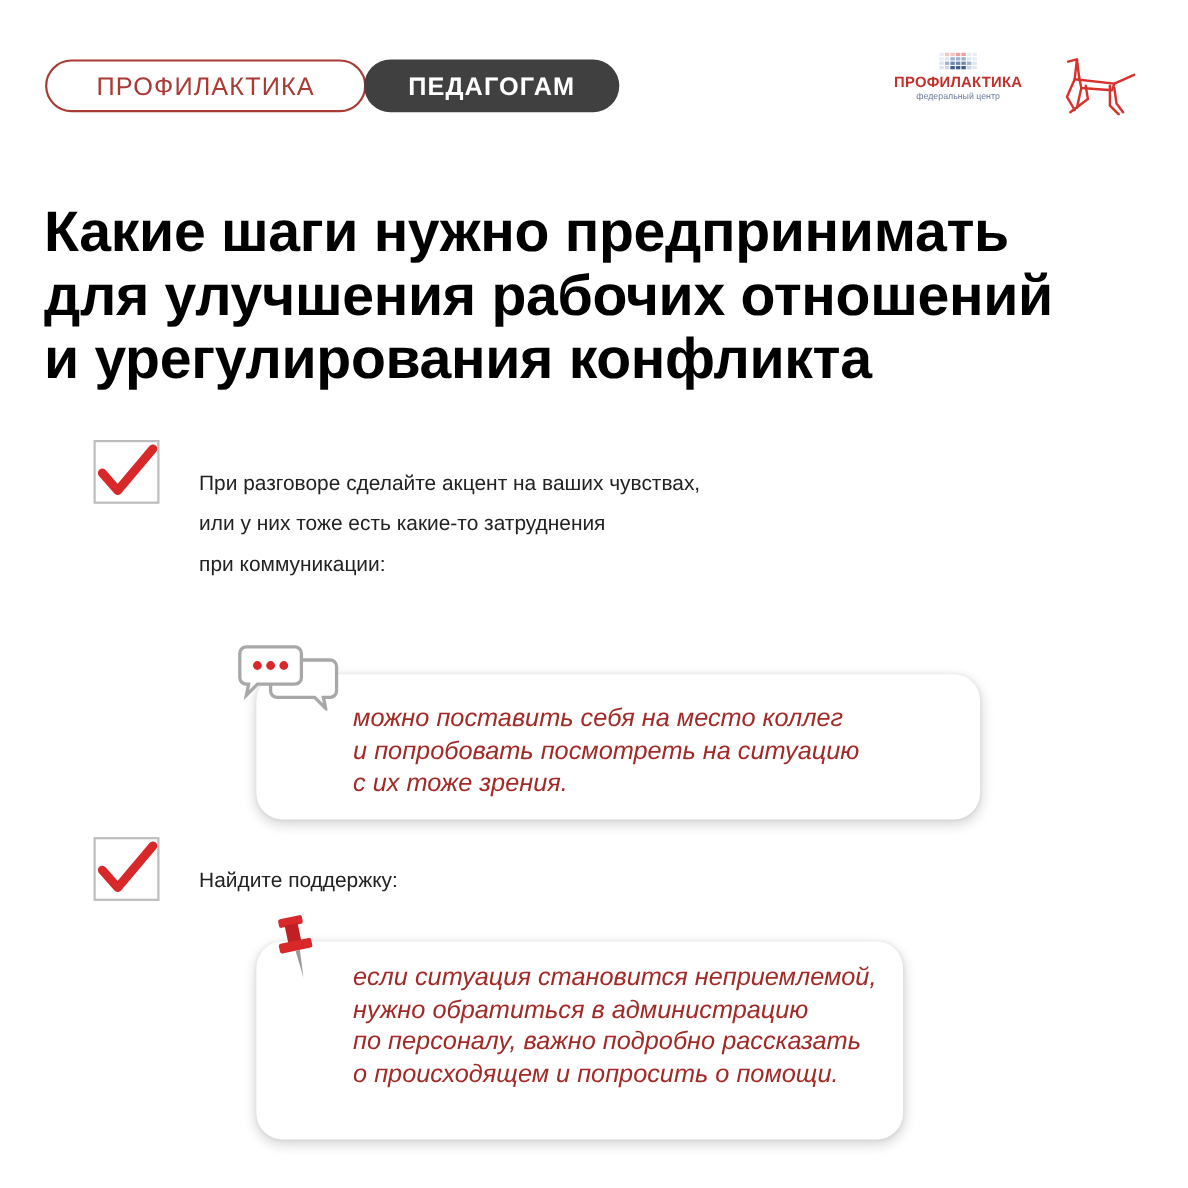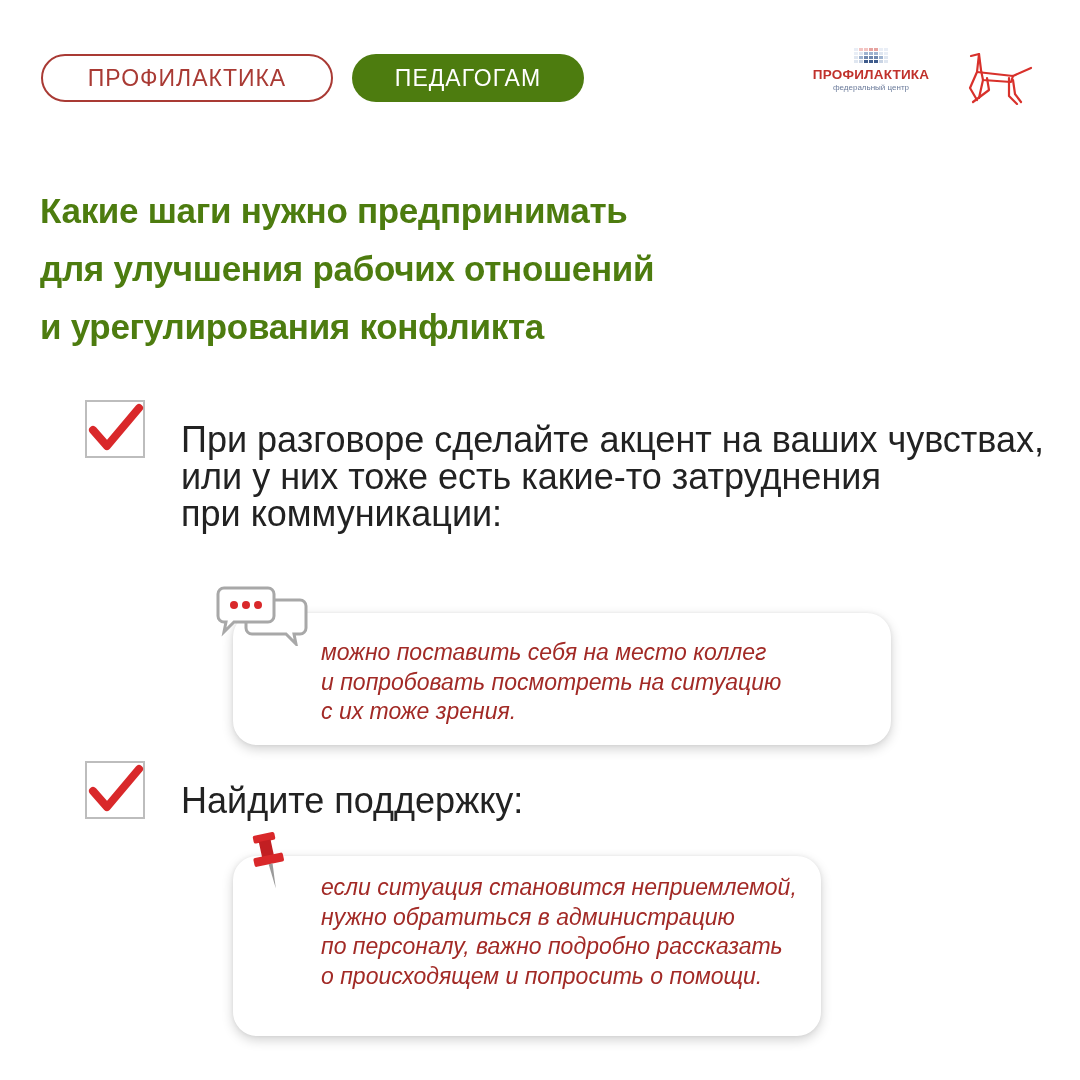--- a/index.html
+++ b/index.html
@@ -5,41 +5,41 @@
   * { box-sizing: border-box; margin: 0; padding: 0; }
   html, body { width: 1080px; height: 1080px; background: #ffffff; overflow: hidden; }
   body { position: relative; font-family: "Liberation Sans", "DejaVu Sans", sans-serif; color: #111; }
 
   .tag {
     position: absolute; height: 48px; border-radius: 24px;
     display: flex; align-items: center; justify-content: center;
     font-size: 23px; letter-spacing: 1px;
   }
   .tag-outline { left: 41px; top: 54px; width: 292px; border: 2px solid #a93a34; color: #a93a34; background: #fff; }
-  .tag-filled { left: 352px; top: 54px; width: 232px; background: #4d7c0f; color: #fff; }
+  .tag-filled { left: 331px; top: 54px; width: 232px; background: #404040; color: #fff; font-weight: bold; }
 
   .logo { position: absolute; left: 806px; top: 48px; width: 130px; height: 60px; text-align: center; }
   .logo-grid { display: grid; grid-template-columns: repeat(7, 4px); gap: 1px; justify-content: center; margin: 0 auto 4px; }
   .logo-grid span { width: 4px; height: 3px; display: block; }
   .logo-title { font-weight: bold; font-size: 13.5px; color: #c0312b; letter-spacing: 0.2px; }
   .logo-sub { font-size: 8px; color: #6a7a9a; margin-top: 1px; }
 
   .horse { position: absolute; left: 965px; top: 50px; width: 70px; height: 55px; }
 
   .title {
     position: absolute; left: 40px; top: 182px; width: 1000px;
-    font-size: 35px; font-weight: bold; line-height: 58px; color: #4d7c0f; letter-spacing: -0.3px;
+    font-size: 52px; font-weight: bold; line-height: 58px; color: #000000; letter-spacing: -0.3px;
   }
 
   .check { position: absolute; width: 60px; height: 58px; border: 2px solid #bdbdbd; background: #fff; }
   .check svg { position: absolute; left: 0; top: 0; }
   .check-1 { left: 85px; top: 400px; }
   .check-2 { left: 85px; top: 761px; }
 
-  .body-text { position: absolute; left: 181px; font-size: 36px; line-height: 37px; color: #222; }
+  .body-text { position: absolute; left: 181px; font-size: 19px; line-height: 37px; color: #222; }
   .body-1 { top: 421px; width: 820px; }
   .body-2 { top: 782px; }
 
   .card {
     position: absolute; background: #fff; border-radius: 24px;
     box-shadow: 0 4px 12px rgba(0,0,0,0.18), 0 0 4px rgba(0,0,0,0.06);
   }
   .card-1 { left: 233px; top: 613px; width: 658px; height: 132px; }
   .card-2 { left: 233px; top: 856px; width: 588px; height: 180px; }
   .card-text { position: absolute; left: 88px; font-style: italic; color: #a22a26; font-size: 23px; line-height: 29.5px; }

